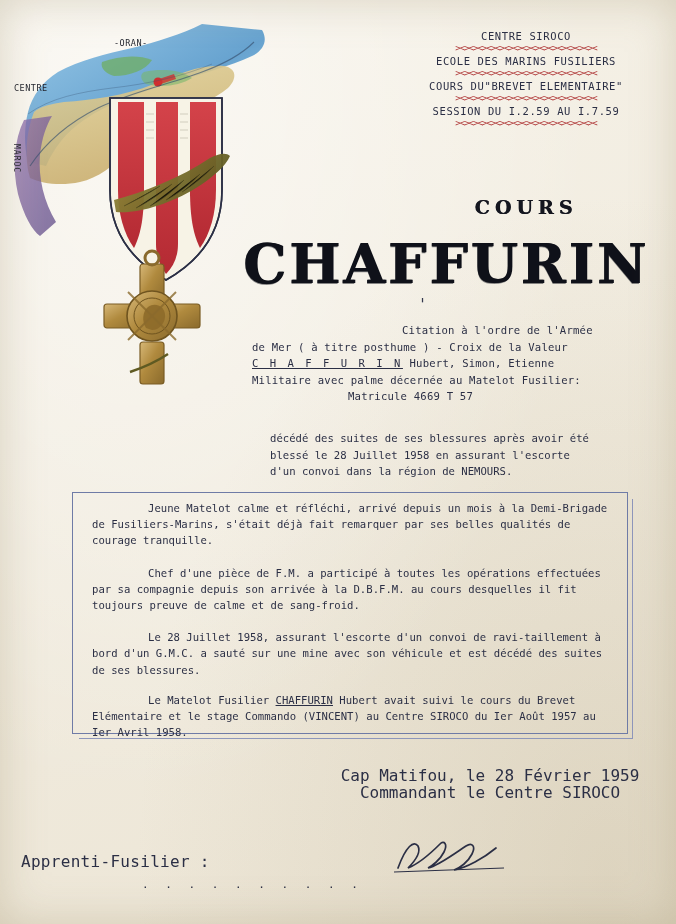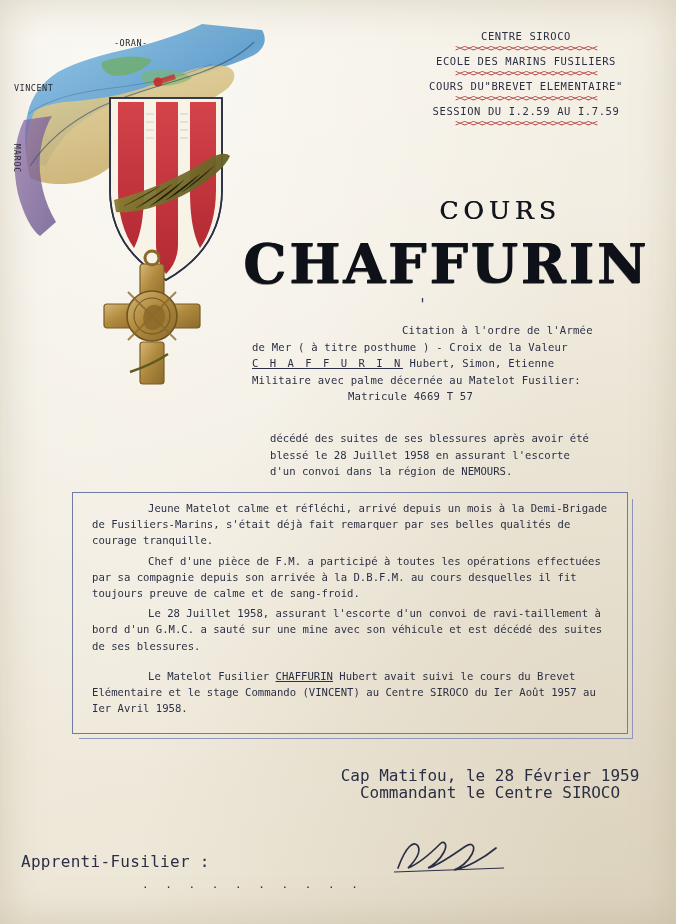--- a/index.html
+++ b/index.html
@@ -57,26 +57,26 @@
     letter-spacing: -1px;
     overflow: hidden;
     white-space: nowrap;
     line-height: 9px;
   }
 
   
   .cours-word {
     position: absolute;
     top: 196px;
-    left: 370px;
+    left: 396px;
     width: 260px;
     text-align: center;
     font-family: "DejaVu Serif", serif;
-    font-weight: normal;
-    font-size: 25px;
+    font-weight: bold;
+    font-size: 19px;
     letter-spacing: 5px;
     color: #14161f;
     text-shadow: 0.5px 0 0 #14161f;
   }
   
   .name-word {
     position: absolute;
     top: 232px;
     left: 236px;
     width: 420px;
@@ -155,21 +155,21 @@
     top: 500px;
     left: 92px;
     width: 528px;
     color: #2b2f45;
     font-size: 10.6px;
     line-height: 16.2px;
   }
   .body-text p {
     margin: 0 0 0 0;
   }
-  .body-text p + p { margin-top: 4px; }
+  .body-text p + p { margin-top: 16px; }
   .indent { display: inline-block; width: 56px; }
   .u { text-decoration: underline; }
 
   
   .sign-block {
     position: absolute;
     top: 768px;
     left: 330px;
     width: 320px;
     color: #2b2f45;
@@ -329,21 +329,21 @@
           <path d="M66 24 L18 72"></path>
         </g>
 
         <circle cx="42" cy="-10" r="7" fill="none" stroke="#8a6a2c" stroke-width="3"></circle>
 
         <path d="M20 104 C32 100 46 94 58 86" fill="none" stroke="#5f5a22" stroke-width="2.4"></path>
       </g>
     </svg>
 
     <div class="art-label label-oran">-ORAN-</div>
-    <div class="art-label label-nemours">VINCENT</div>
+    <div class="art-label label-nemours">CENTRE</div>
     <div class="art-label label-vert">MAROC</div>
   </div>
 
   <div class="header-block">
     <div class="header-line">CENTRE SIROCO</div>
     <div class="zigzag">&gt;&lt;&gt;&lt;&gt;&lt;&gt;&lt;&gt;&lt;&gt;&lt;&gt;&lt;&gt;&lt;&gt;&lt;&gt;&lt;&gt;&lt;&gt;&lt;&gt;&lt;&gt;&lt;&gt;&lt;&gt;&lt;</div>
     <div class="header-line">ECOLE DES MARINS FUSILIERS</div>
     <div class="zigzag">&gt;&lt;&gt;&lt;&gt;&lt;&gt;&lt;&gt;&lt;&gt;&lt;&gt;&lt;&gt;&lt;&gt;&lt;&gt;&lt;&gt;&lt;&gt;&lt;&gt;&lt;&gt;&lt;&gt;&lt;&gt;&lt;</div>
     <div class="header-line">COURS DU"BREVET ELEMENTAIRE"</div>
     <div class="zigzag">&gt;&lt;&gt;&lt;&gt;&lt;&gt;&lt;&gt;&lt;&gt;&lt;&gt;&lt;&gt;&lt;&gt;&lt;&gt;&lt;&gt;&lt;&gt;&lt;&gt;&lt;&gt;&lt;&gt;&lt;&gt;&lt;</div>

